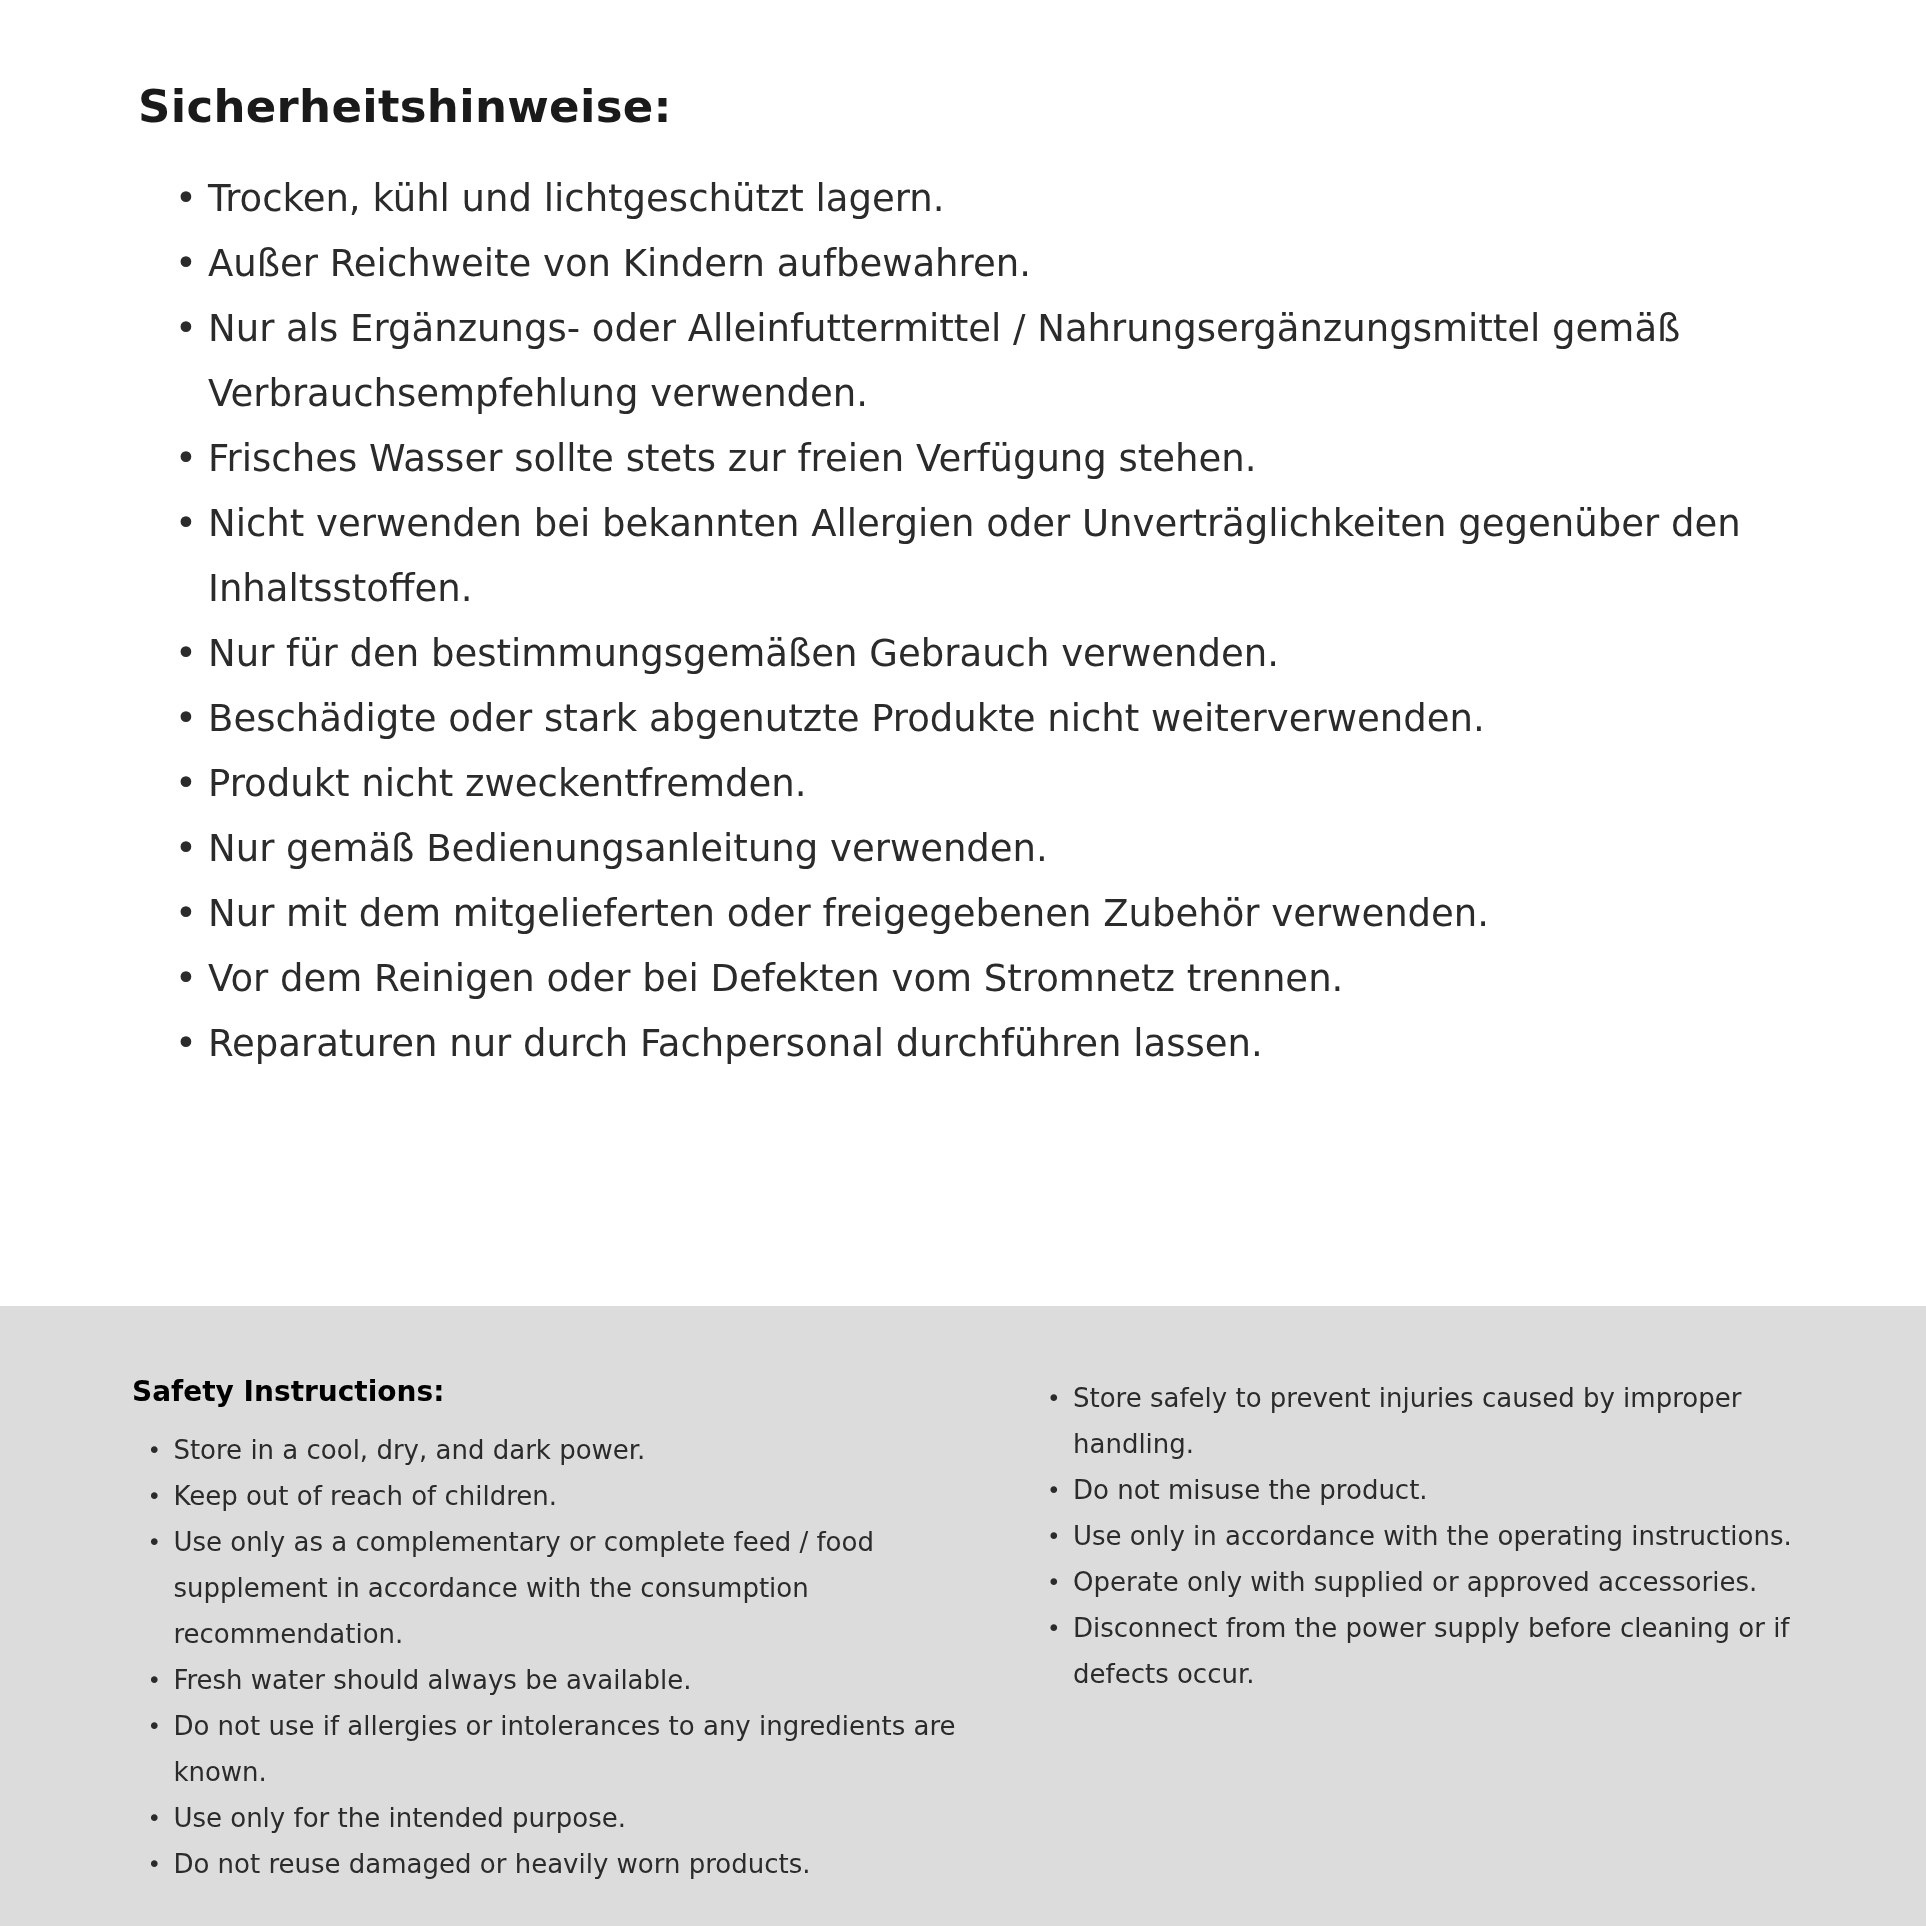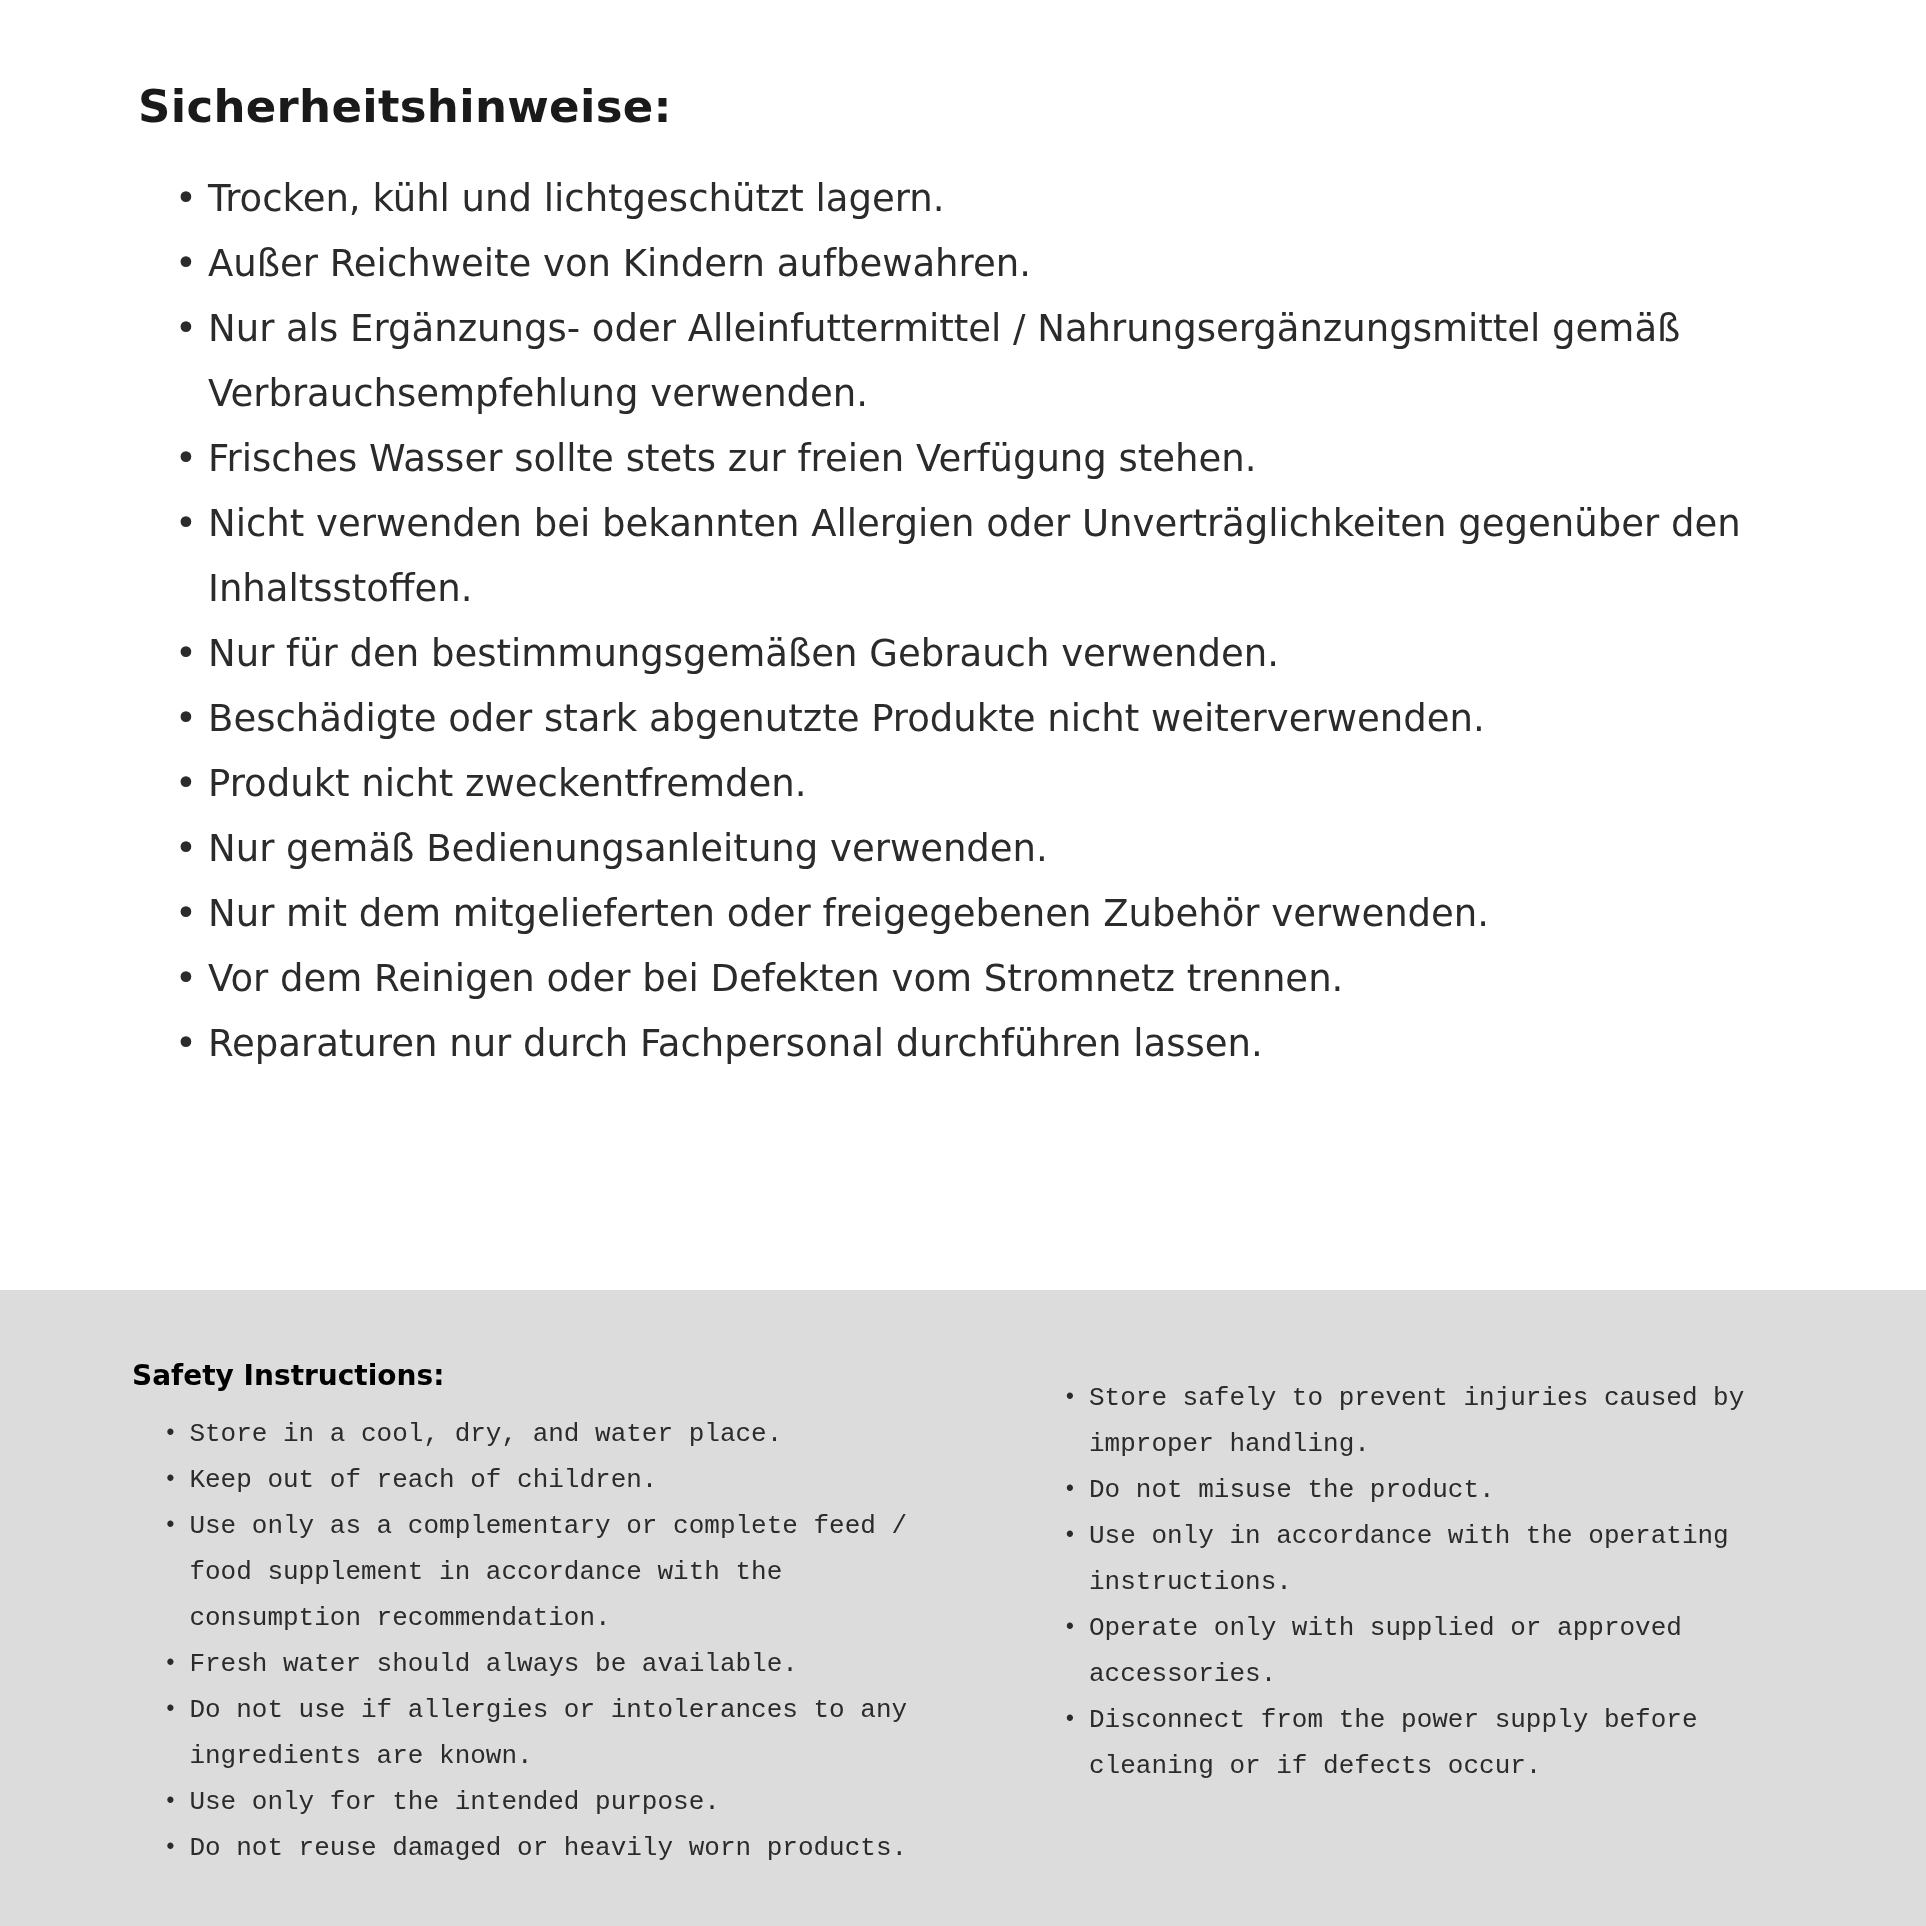--- a/index.html
+++ b/index.html
@@ -69,23 +69,22 @@
   .en-col-left  { width: 828px; flex: none; }
   .en-col-right { width: 777px; flex: none; }
   .en-title {
     font-size: 28px;
     font-weight: 700;
     color: #000000;
     margin: 0 0 19px 0;
   }
   ul.en-list {
     list-style: none;
-    margin: 16px;
+    margin: 0;
     padding: 0 0 0 15.4px;
-    font-family: Liberation Mono, monospace;
   }
   .en-col-right ul.en-list { padding-left: 0; }
   ul.en-list li {
     position: relative;
     font-size: 26px;
     line-height: 46px;
     color: #2b2b2b;
     padding-left: 26px;
   }
   ul.en-list li::before {
@@ -119,21 +118,21 @@
       <li>Vor dem Reinigen oder bei Defekten vom Stromnetz trennen.</li>
       <li>Reparaturen nur durch Fachpersonal durchführen lassen.</li>
     </ul>
   </div>
 
   <div class="section-en">
 
     <div class="en-col-left">
       <h2 class="en-title">Safety Instructions:</h2>
       <ul class="en-list">
-        <li>Store in a cool, dry, and water place.</li>
+        <li>Store in a cool, dry, and dark power.</li>
         <li>Keep out of reach of children.</li>
         <li>Use only as a complementary or complete feed / food supplement in accordance with the consumption recommendation.</li>
         <li>Fresh water should always be available.</li>
         <li>Do not use if allergies or intolerances to any ingredients are known.</li>
         <li>Use only for the intended purpose.</li>
         <li>Do not reuse damaged or heavily worn products.</li>
       </ul>
     </div>
 
     <div class="en-col-right">

